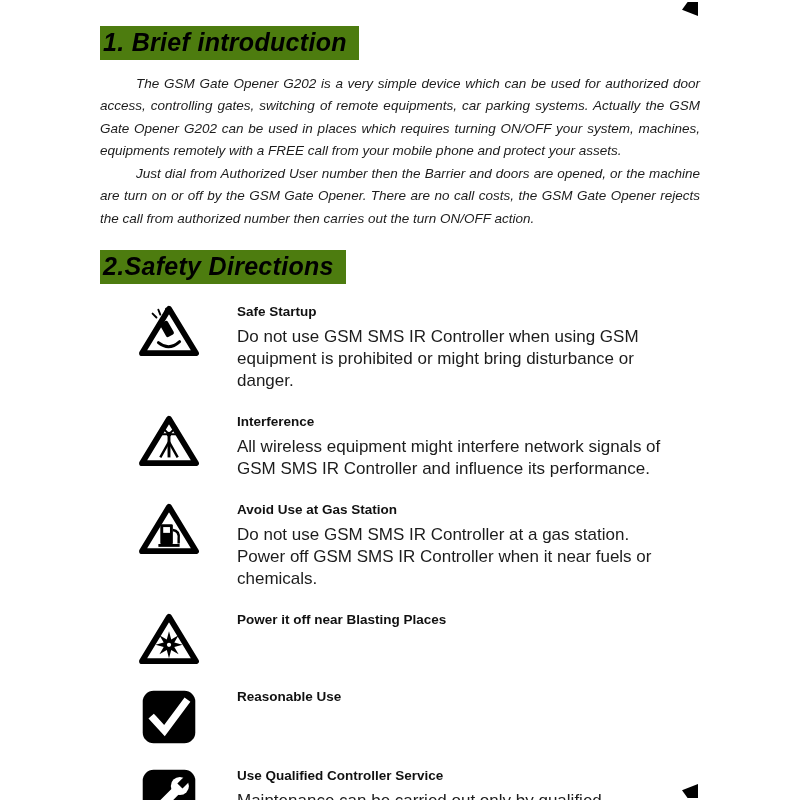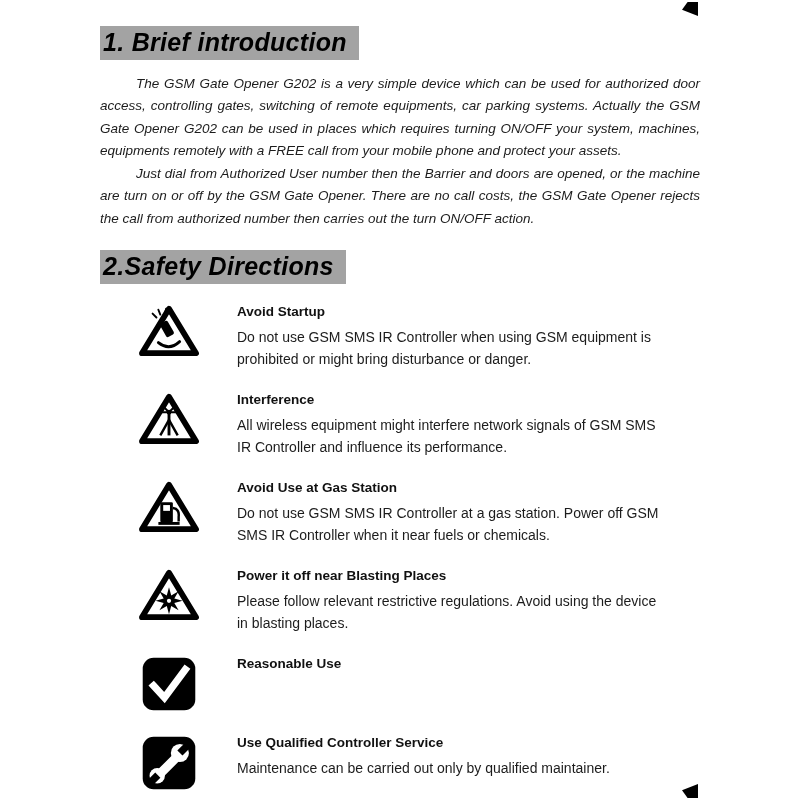--- a/index.html
+++ b/index.html
@@ -12,21 +12,21 @@
     position: relative;
     overflow: hidden;
   }
   .page { position: absolute; top: 0; left: 100px; width: 600px; }
 
   .heading-row { margin: 0; }
   .heading-row.first { margin-top: 26px; }
   .heading-row.second { margin-top: 20px; }
   .heading-bar {
     display: inline-block;
-    background: #a3a3a3;
+    background: #4d7c0f;
     color: #000;
     font-weight: 700;
     font-style: italic;
     font-size: 25px;
     line-height: 1.15;
     padding: 2px 12px 3px 3px;
     letter-spacing: 0.3px;
   }
 
   .intro-block { margin-top: 13px; font-style: italic; }
@@ -39,21 +39,21 @@
   }
   .body-text.indent { text-indent: 36px; }
 
   .safety-list { margin-top: 18px; }
   .row { display: flex; align-items: flex-start; margin-bottom: 20px; }
   .row.gap-large { }
   .row.gap-med { }
   .icon-cell { flex: 0 0 137px; display: flex; justify-content: center; padding-top: 1px; }
   .text-cell { flex: 1; padding-right: 38px; padding-top: 2px; }
   .item-title { font-weight: 700; font-size: 13.5px; margin-bottom: 7px; color: #111; }
-  .item-text { font-size: 14px; line-height: 22px; color: #1c1c1c; text-align: left; }
+  .item-text { font-size: 17px; line-height: 22px; color: #1c1c1c; text-align: left; }
 
   .corner-mark { position: absolute; background: #000; }
   .corner-mark.top {
     left: 682px; top: 2px; width: 16px; height: 14px;
     clip-path: polygon(35% 0, 100% 0, 100% 100%, 0 55%);
   }
   .corner-mark.bottom {
     left: 682px; top: 784px; width: 16px; height: 14px;
     clip-path: polygon(0 45%, 100% 0, 100% 100%, 35% 100%);
   }
@@ -84,21 +84,21 @@
         <svg width="62" height="56" viewBox="0 0 64 58">
           <path d="M32 6 L60 52 L4 52 Z" fill="#fff" stroke="#000" stroke-width="6" stroke-linejoin="round"></path>
           <g transform="rotate(-30 30 28)">
             <rect x="26" y="19" width="9" height="16" rx="2" fill="#000"></rect>
           </g>
           <path d="M19 15 l-4 -4 M23 12 l-2 -5 M28 11 l1 -5" stroke="#000" stroke-width="2" fill="none" stroke-linecap="round"></path>
           <path d="M21 41 q11 9 22 -1" stroke="#000" stroke-width="3" fill="none" stroke-linecap="round"></path>
         </svg>
       </div>
       <div class="text-cell">
-        <div class="item-title">Avoid Startup</div>
+        <div class="item-title">Safe Startup</div>
         <div class="item-text">Do not use GSM SMS IR Controller when using GSM equipment is prohibited or might bring disturbance or danger.</div>
       </div>
     </div>
 
     <div class="row">
       <div class="icon-cell">
         <svg width="62" height="56" viewBox="0 0 64 58">
           <path d="M32 6 L60 52 L4 52 Z" fill="#fff" stroke="#000" stroke-width="6" stroke-linejoin="round"></path>
           <circle cx="32" cy="22" r="2.5" fill="#000"></circle>
           <path d="M32 22 L32 46" stroke="#000" stroke-width="3"></path>
@@ -131,21 +131,20 @@
     <div class="row gap-large">
       <div class="icon-cell">
         <svg width="62" height="56" viewBox="0 0 64 58">
           <path d="M32 6 L60 52 L4 52 Z" fill="#fff" stroke="#000" stroke-width="6" stroke-linejoin="round"></path>
           <polygon fill="#000" points="46,35 37.5,37.3 41.9,44.9 34.3,40.5 32,49 29.7,40.5 22.1,44.9 26.5,37.3 18,35 26.5,32.7 22.1,25.1 29.7,29.5 32,21 34.3,29.5 41.9,25.1 37.5,32.7"></polygon>
           <circle cx="32" cy="35" r="2.2" fill="#fff"></circle>
         </svg>
       </div>
       <div class="text-cell">
         <div class="item-title">Power it off near Blasting Places</div>
-        <div class="item-text">Please follow relevant restrictive regulations. Avoid using the device in blasting places.</div>
       </div>
     </div>
 
     <div class="row gap-med">
       <div class="icon-cell">
         <svg width="58" height="58" viewBox="0 0 64 64">
           <rect x="3" y="3" width="58" height="58" rx="12" fill="#000"></rect>
           <path d="M15 34 L27 47 L50 16" stroke="#fff" stroke-width="8" fill="none" stroke-linecap="square"></path>
         </svg>
       </div>

